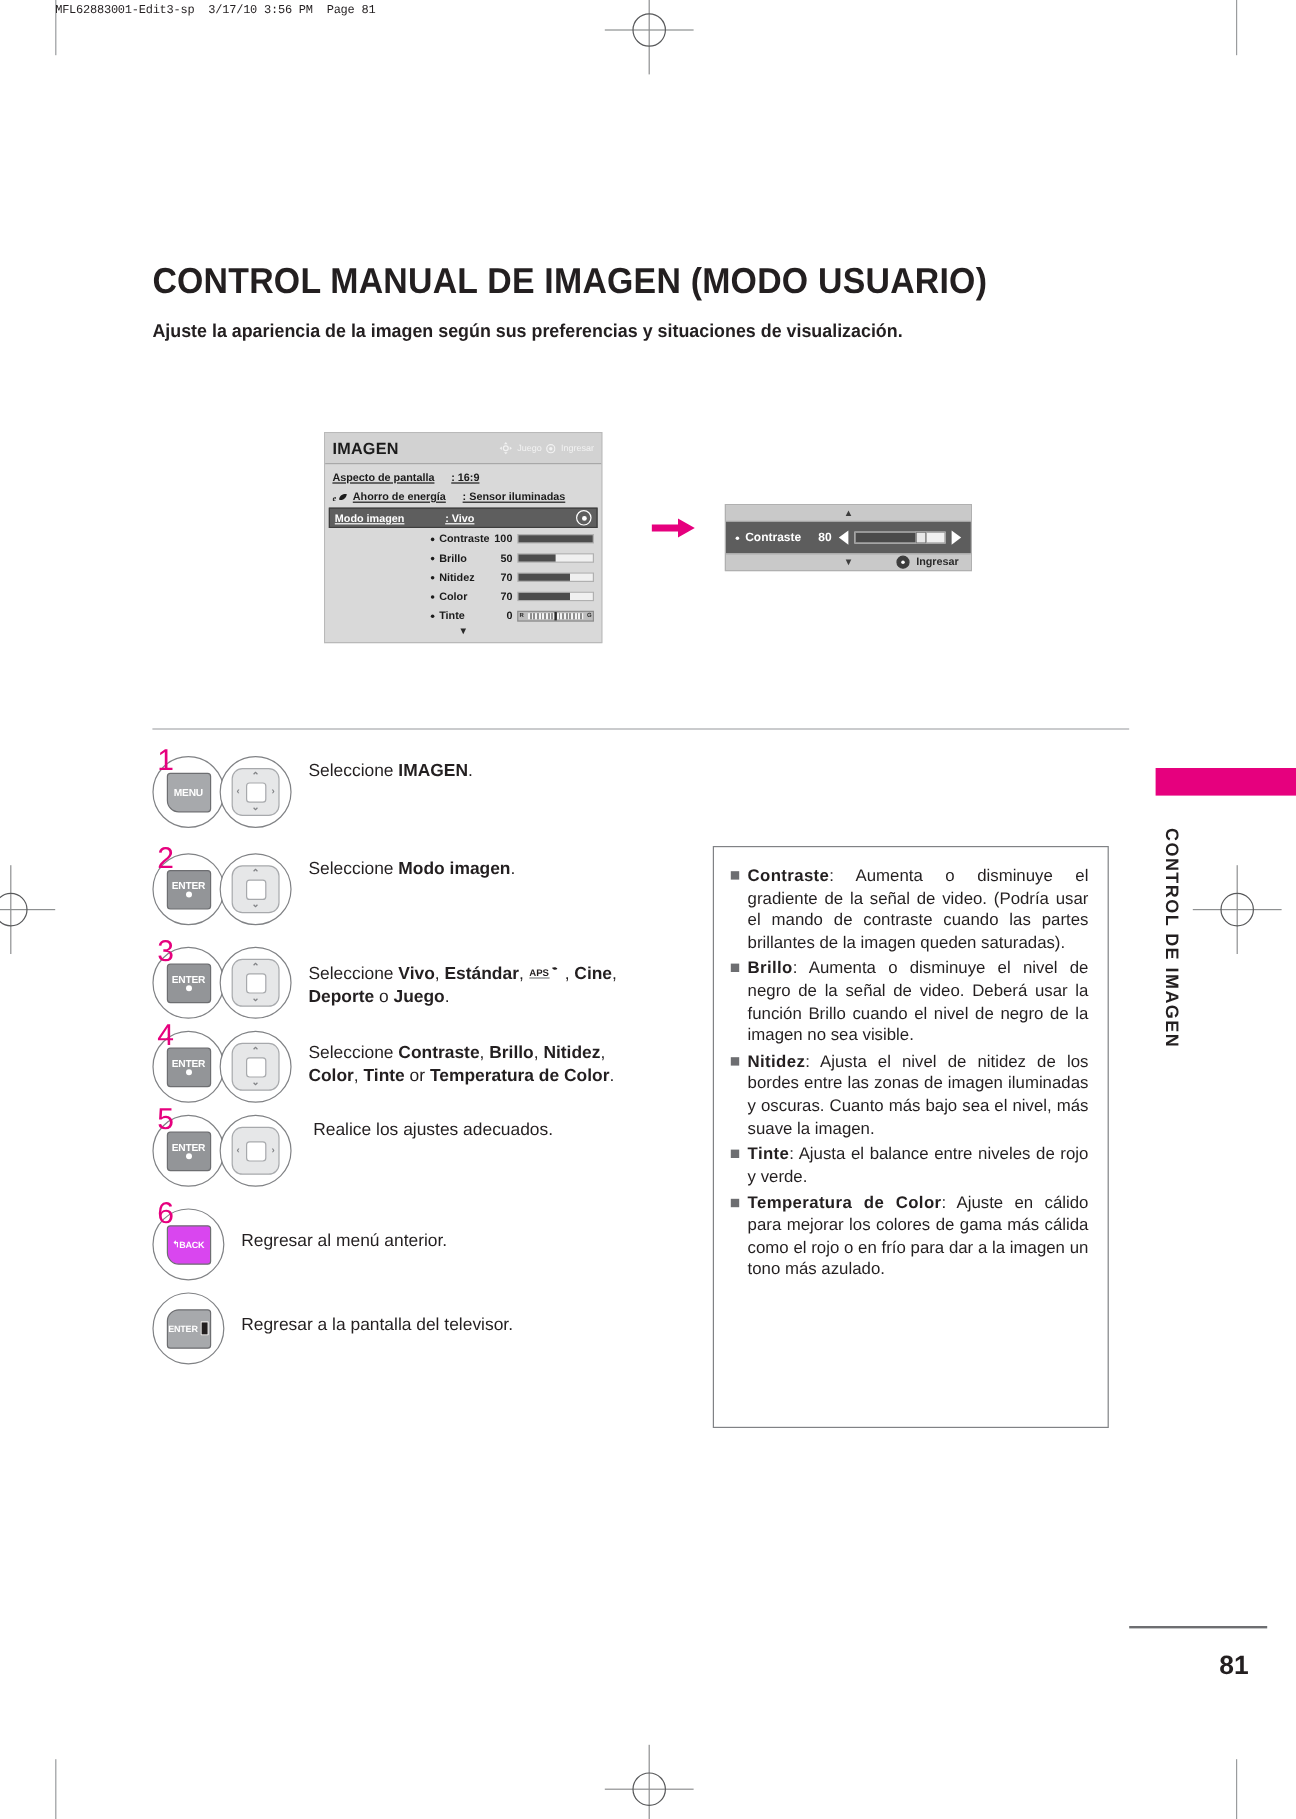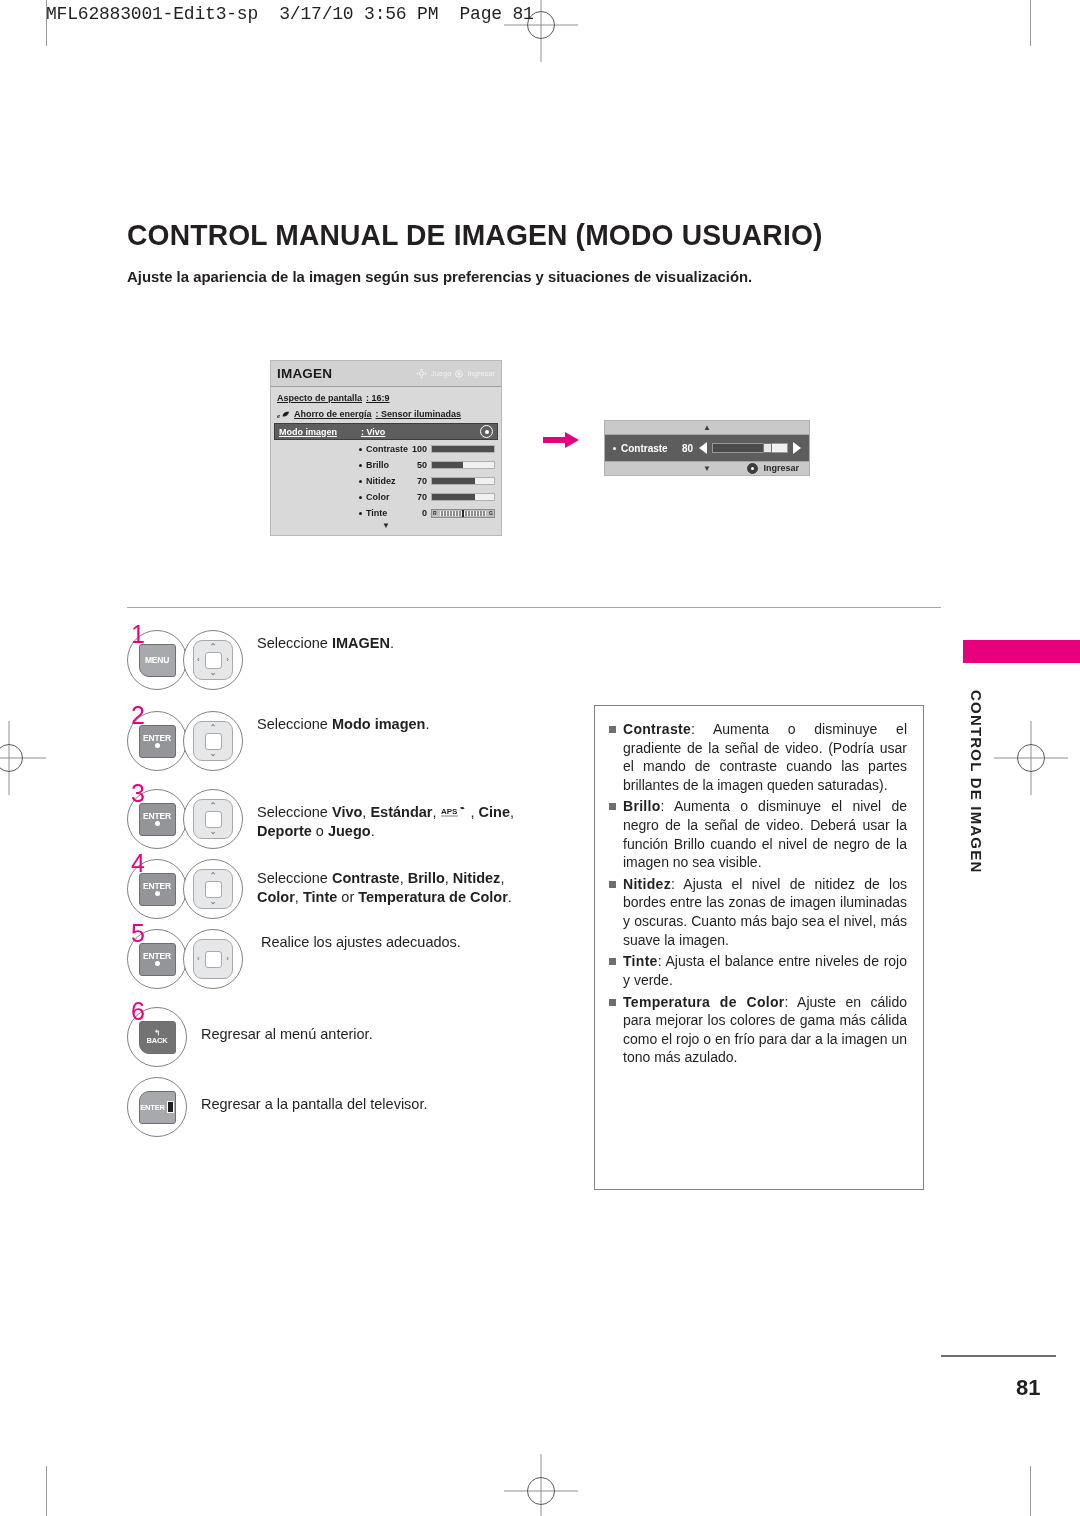--- a/index.html
+++ b/index.html
@@ -57,21 +57,21 @@
     width: 1px;
     background: #9a9c9e;
   }
 
   
   .slug {
     position: absolute;
     left: 46px;
     top: 4px;
     font-family: "Liberation Mono", monospace;
-    font-size: 18px;
+    font-size: 10px;
     letter-spacing: -0.2px;
     color: #231f20;
     white-space: pre;
   }
 
   
   .content {
     position: absolute;
     left: 0;
     top: 0;
@@ -160,21 +160,21 @@
   .osd-row.highlight {
     background: #5e5e5e;
     color: #ffffff;
     margin: 1px 3px;
     height: 17px;
     padding: 0 4px;
     border: 1px solid #3d3d3d;
     box-sizing: border-box;
   }
   .osd-row .label-a { white-space: nowrap; }
-  .osd-row .label-b { margin-left: 4px; white-space: nowrap; }
+  .osd-row .label-b { margin-left: 14px; white-space: nowrap; }
   .mode-label { width: 78px; }
   .eco-icon {
     display: inline-block;
     width: 15px;
     height: 9px;
     margin-right: 2px;
     position: relative;
     flex: none;
   }
   .radio-icon {
@@ -460,23 +460,23 @@
     flex-direction: column;
     line-height: 1;
     gap: 1px;
   }
   .key.enter .dot {
     width: 5px; height: 5px;
     border-radius: 50%;
     background: #ffffff;
   }
   .key.back {
-    background: #737373;
+    background: #d946ef;
     border-radius: 3px 3px 3px 10px;
-    flex-direction: column;
+    flex-direction: row;
     gap: 0px;
     font-size: 7.5px;
     text-align: center;
   }
   .key.exit {
     background: #a7a9ac;
     border-radius: 10px 3px 3px 3px;
     font-size: 7.5px;
     gap: 2px;
   }

